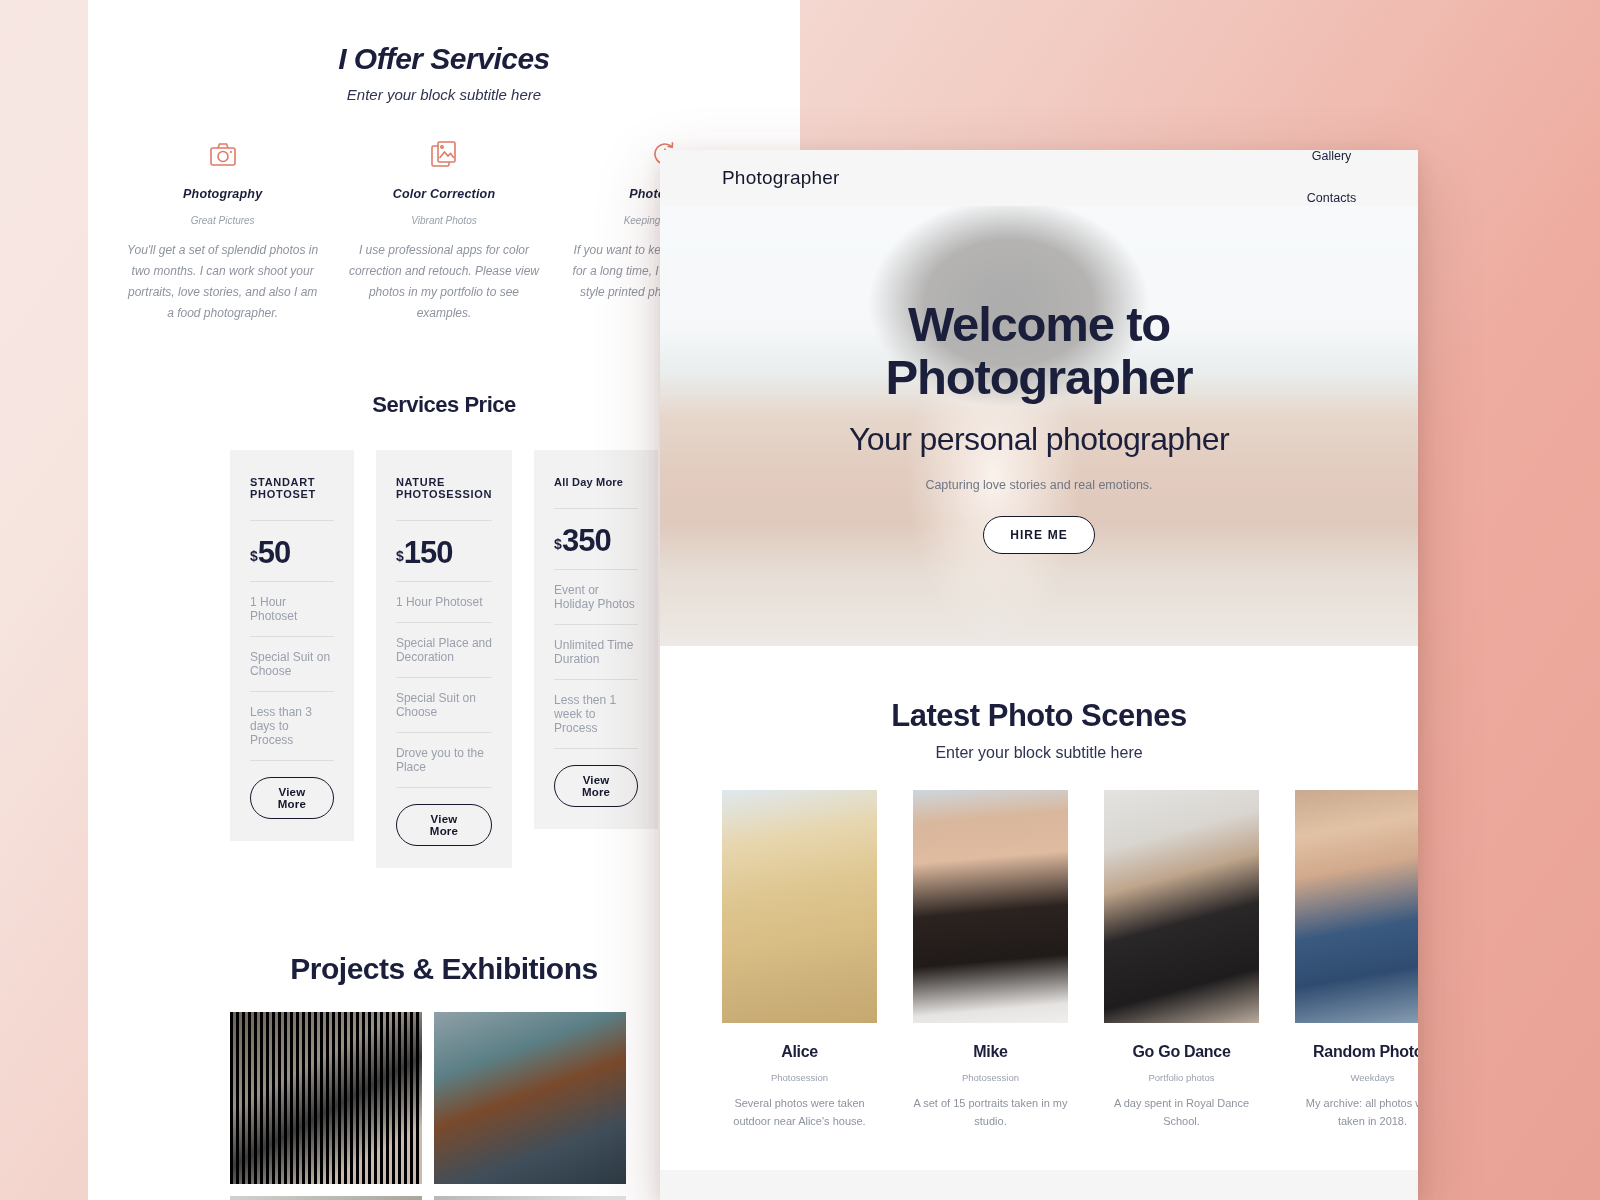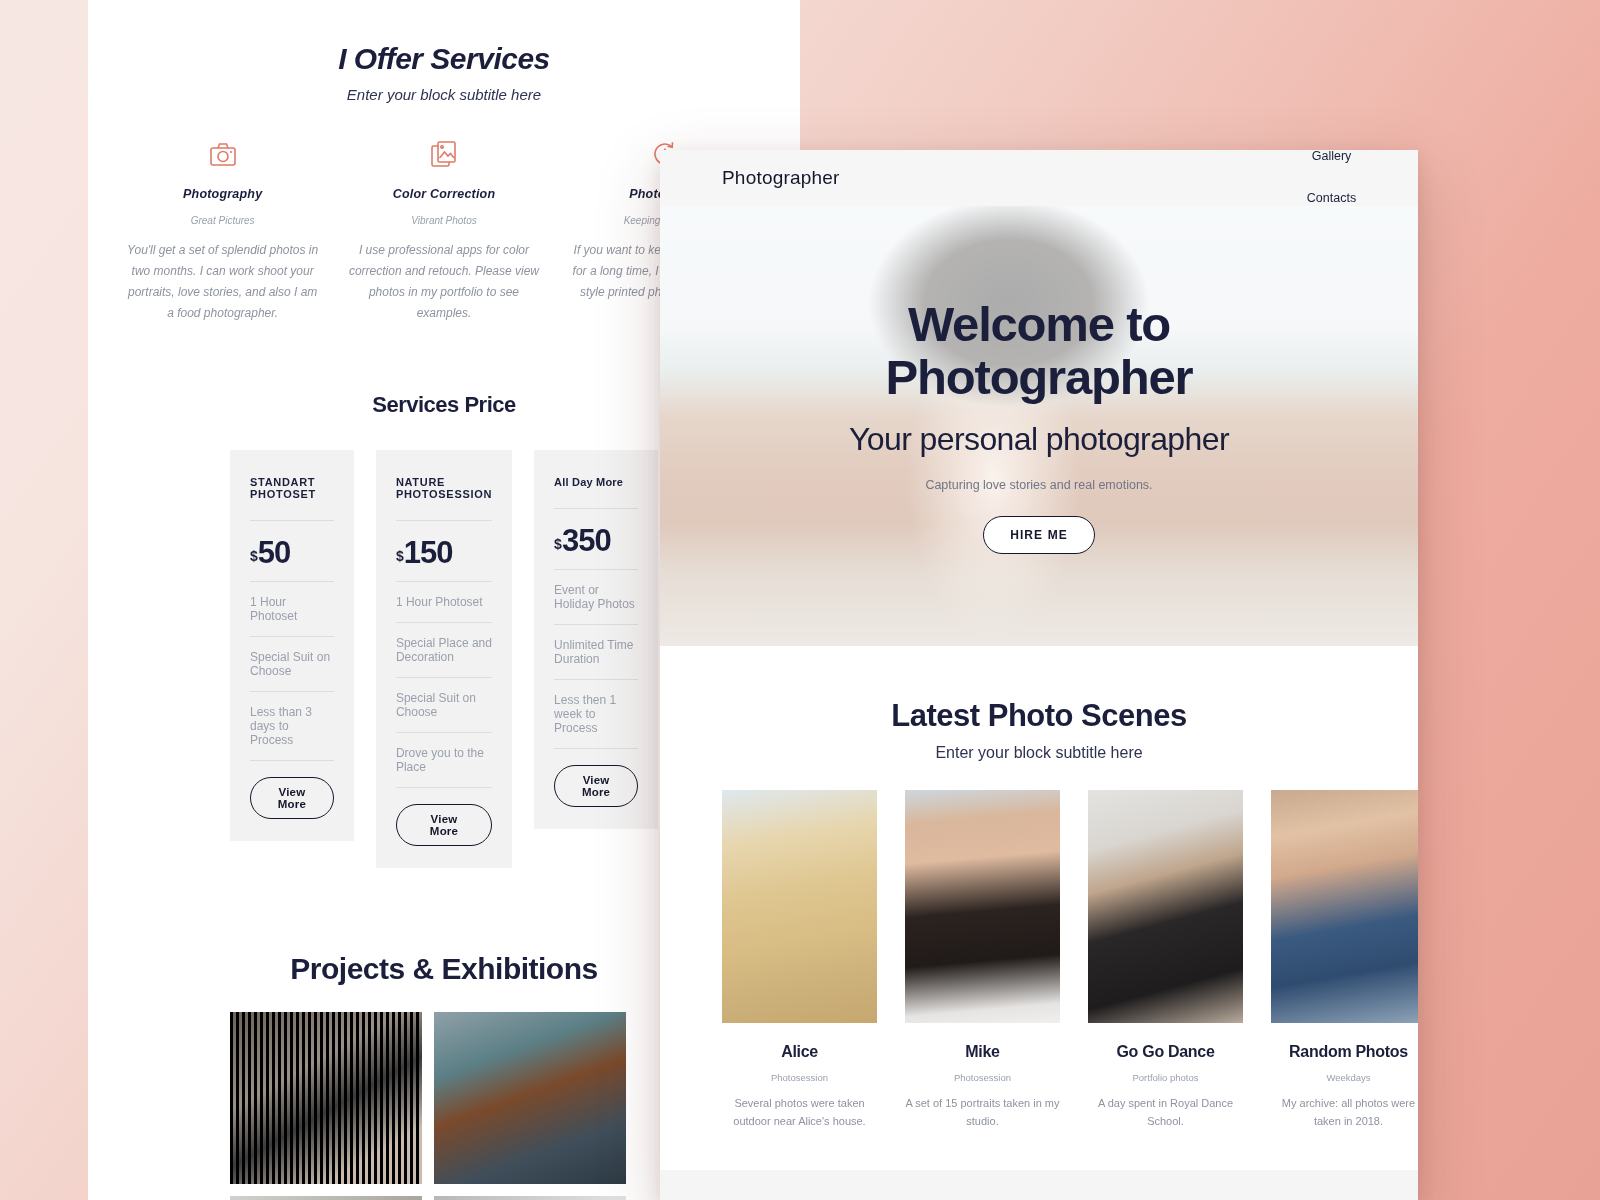--- a/index.html
+++ b/index.html
@@ -118,21 +118,21 @@
     background:#fff;
     padding: 11px 26px;
     font-size: 12px;
     font-weight: 700;
     letter-spacing: 1.1px;
     color:#15182c;
     cursor:pointer;
   }
 
   .scenes { padding: 52px 0 40px 0; }
-  .scene-grid { display:flex; gap: 28px; padding: 0 62px; margin-top: 28px; }
+  .scene-grid { display:flex; gap: 36px; padding: 0 62px; margin-top: 28px; }
   .scene { width: 155px; }
   .scene-img { width:155px; height: 233px; background-size: cover; background-position: center top; }
   .scene-name { text-align:center; font-size: 16px; color:#1b1f3b; font-weight:700; margin-top: 20px; letter-spacing:-0.3px;}
   .scene-tag { text-align:center; font-size: 9.5px; color:#9aa0ad; margin-top: 11px; }
   .scene-desc { text-align:center; font-size: 11px; color:#8d939f; line-height:1.65; margin-top: 11px; }
 
   .next-block { background:#f5f5f5; height: 70px; padding-top: 40px; }
 </style>
 </head>
 <body>

